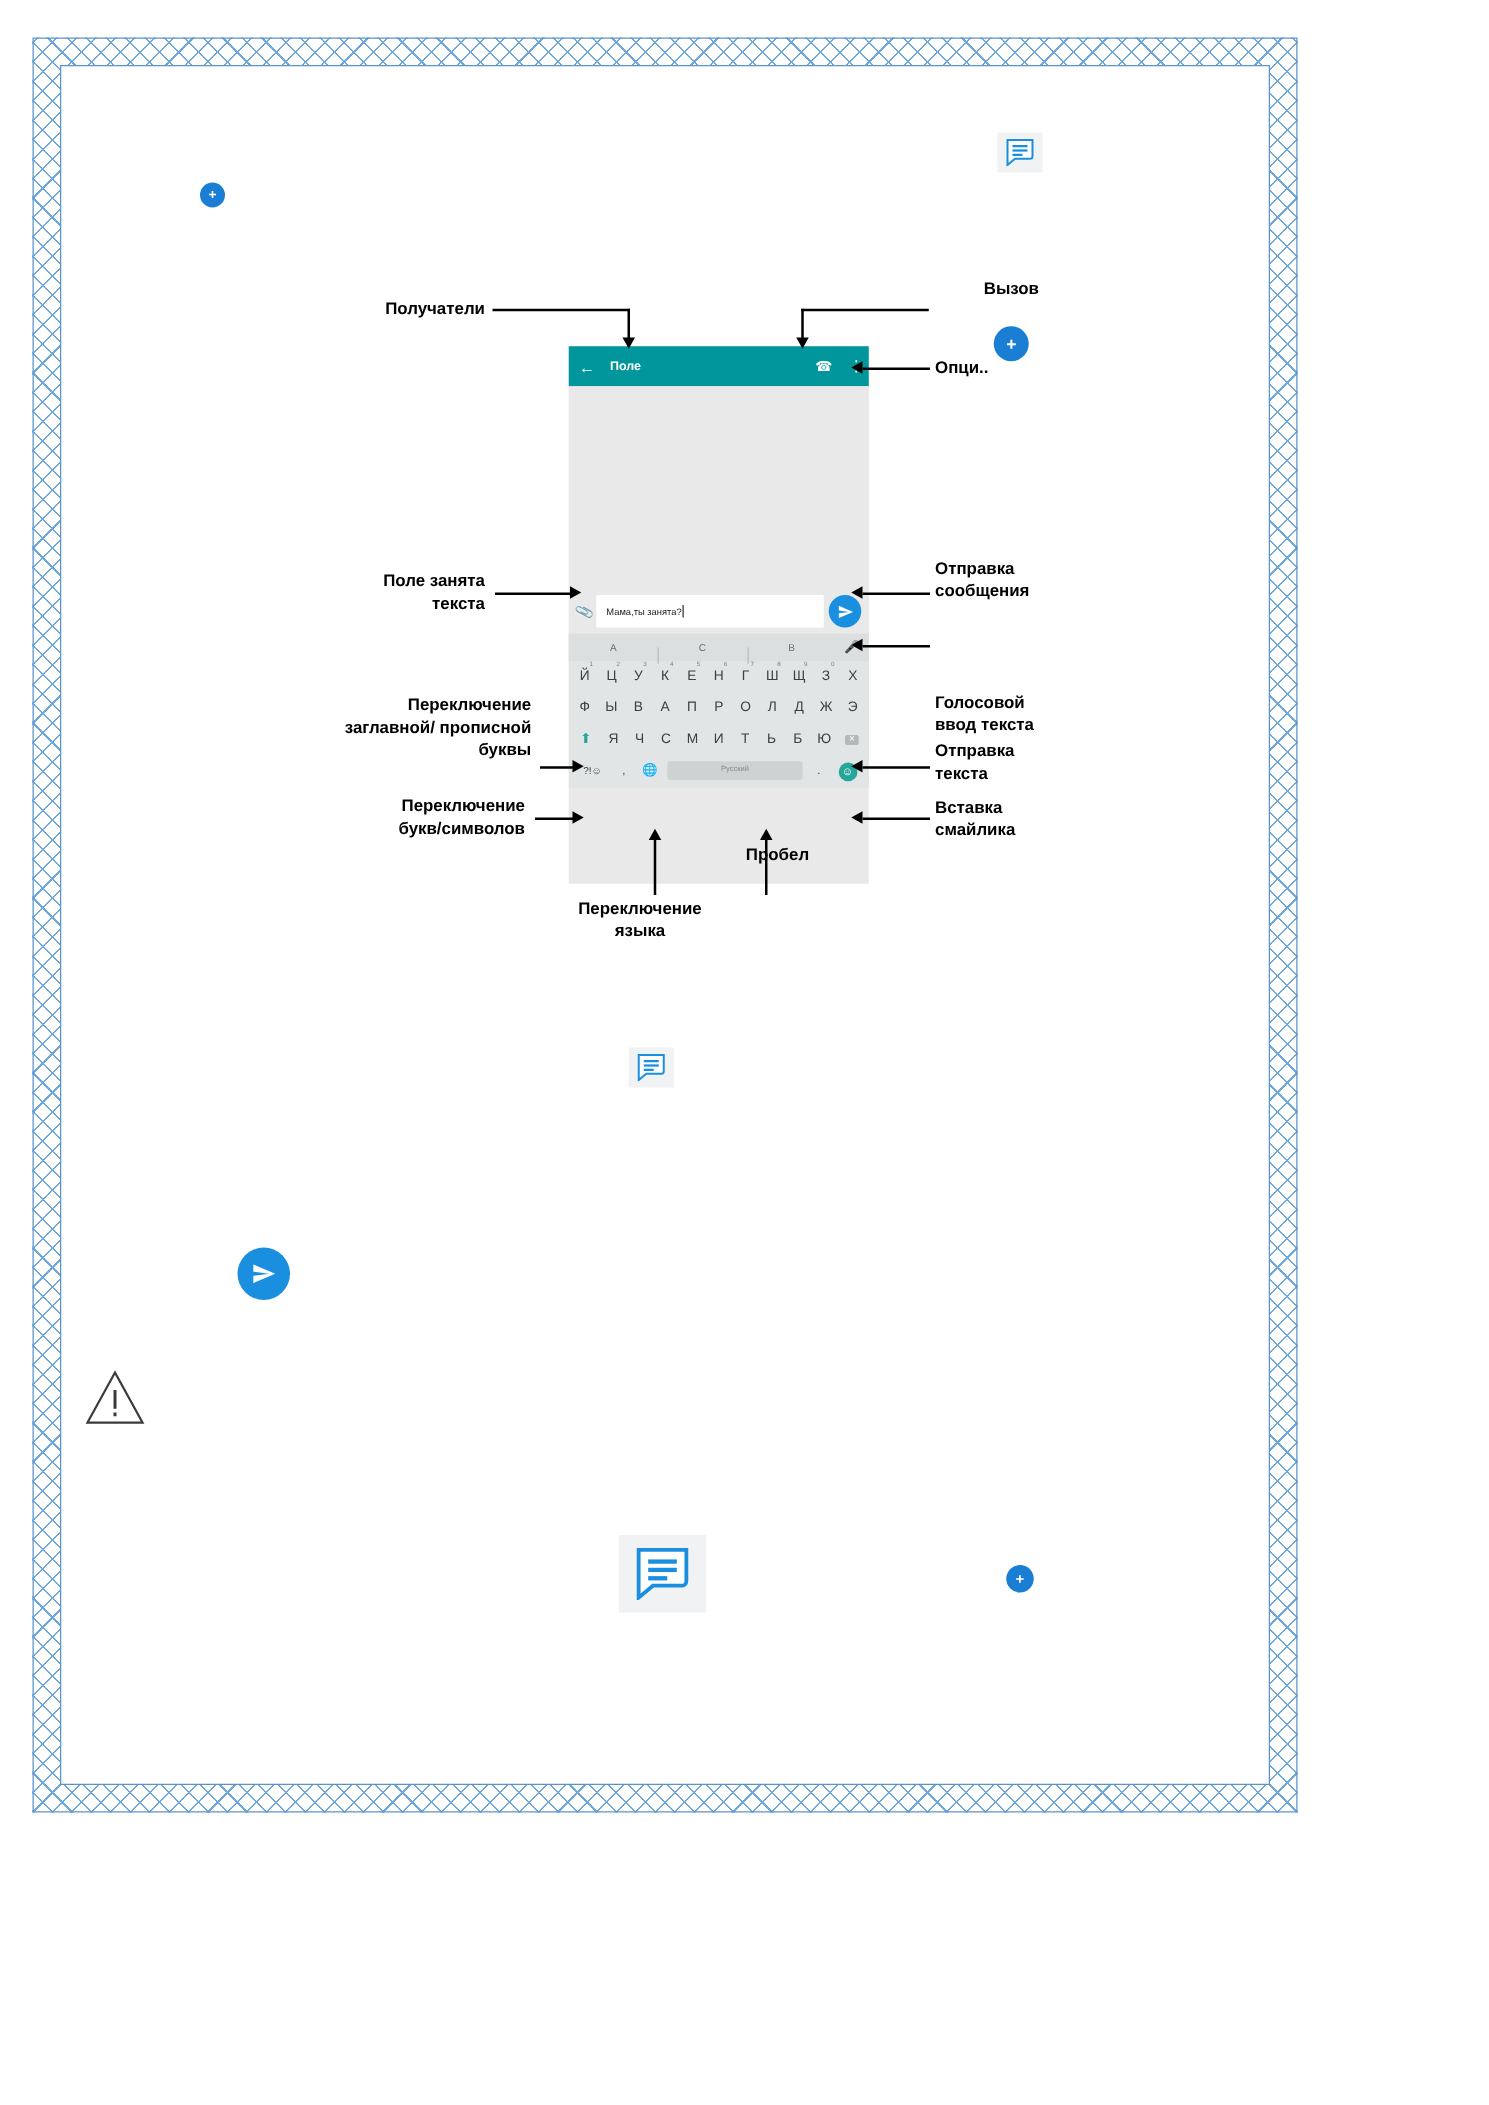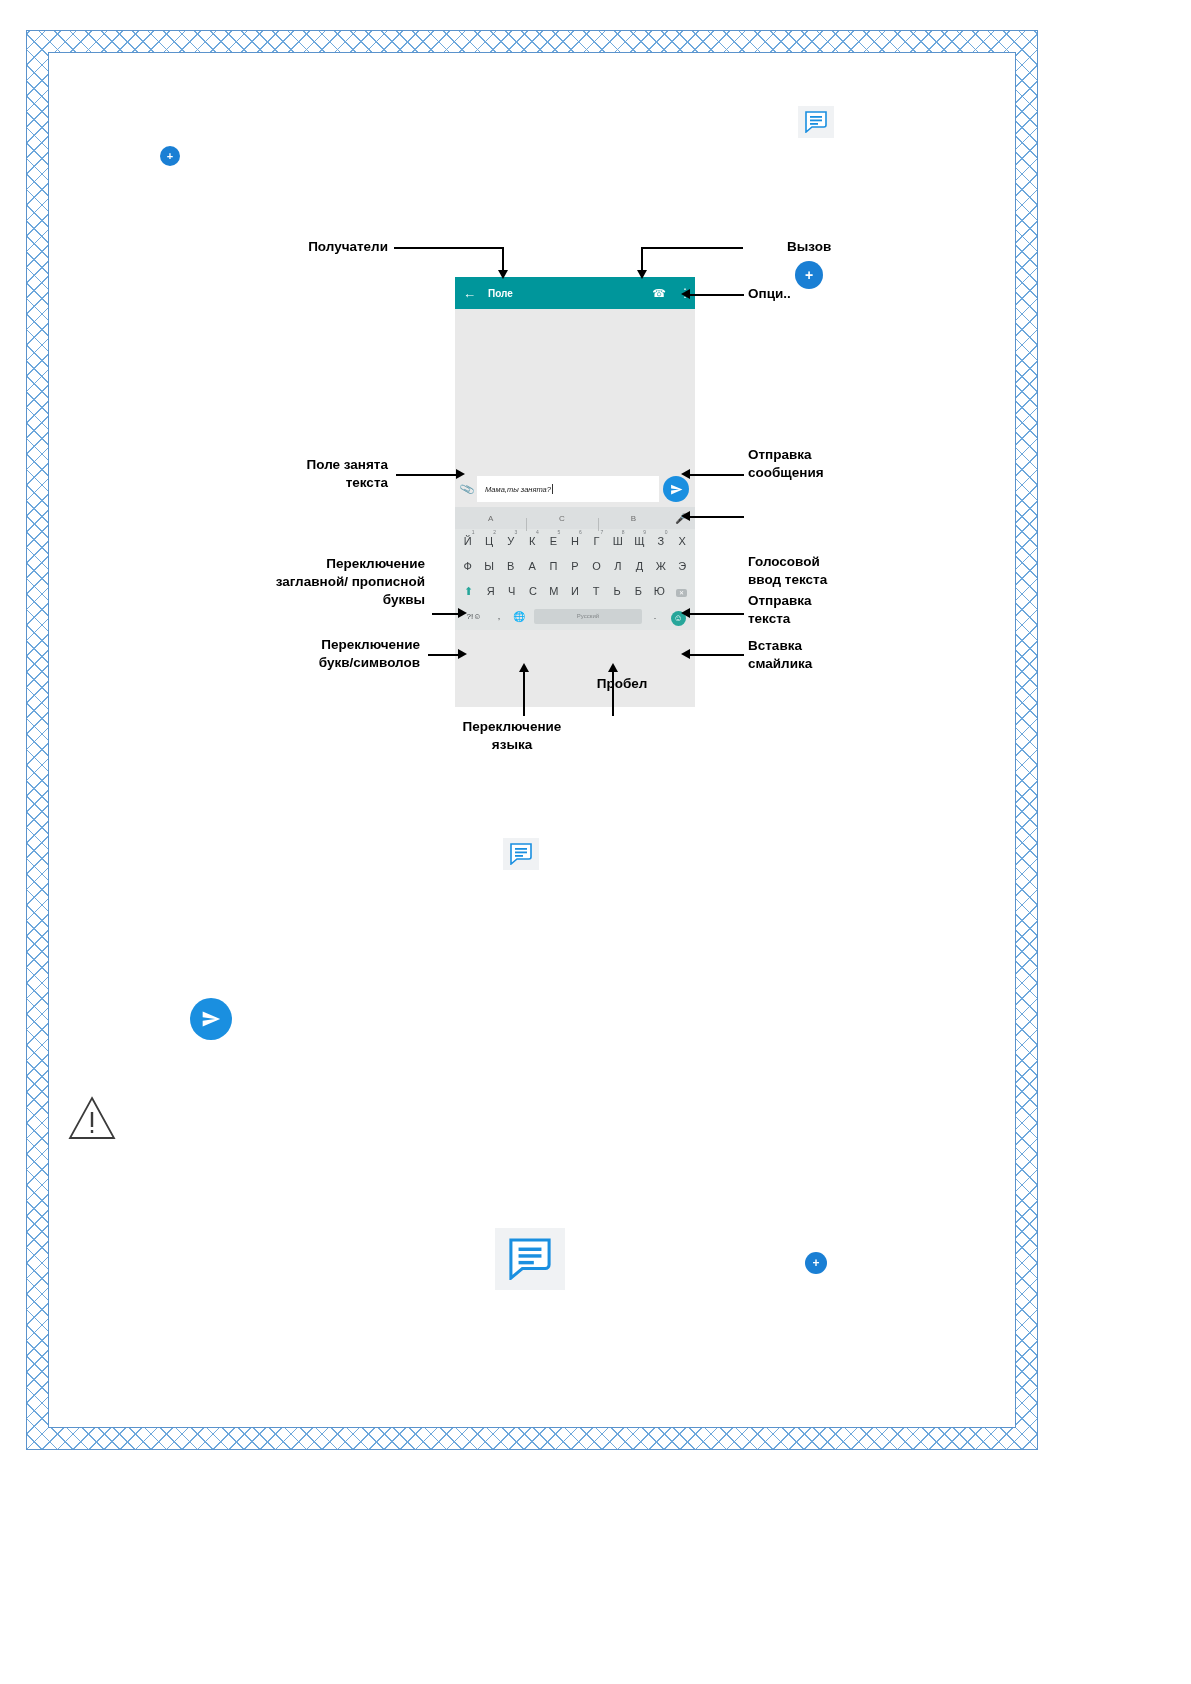--- a/index.html
+++ b/index.html
@@ -130,21 +130,20 @@
   .textfield {
     flex: 1;
     height: 26px;
     background: #ffffff;
     display: flex;
     align-items: center;
     padding-left: 8px;
     box-sizing: border-box;
     font-size: 7.5px;
     color: #222;
-    font-style: italic;
   }
   .caret {
     display: inline-block;
     width: 1px;
     height: 10px;
     background: #333;
     margin-left: 1px;
   }
   .sendbtn {
     width: 26px;
@@ -467,21 +466,21 @@
       </div>
 
     </div>
   </div>
 
   <div class="label r" style="left:220px; top:238px; width:168px;">Получатели</div>
   <div class="leader leader-h" style="left:394px; top:247px; width:110px;"></div>
   <div class="leader leader-v" style="left:502px; top:247px; height:25px;"></div>
   <div class="arrow arrow-down" style="left:498px; top:270px;"></div>
 
-  <div class="label l" style="left:748px; top:238px; width:120px;padding-left:39px;">Вызов</div>
+  <div class="label l" style="left:748px; top:222px; width:120px;padding-left:39px;">Вызов</div>
   <div class="leader leader-h" style="left:641px; top:247px; width:102px;"></div>
   <div class="leader leader-v" style="left:641px; top:247px; height:25px;"></div>
   <div class="arrow arrow-down" style="left:637px; top:270px;"></div>
 
   <div class="label l" style="left:748px; top:285px; width:120px;">Опци..</div>
   <div class="leader leader-h" style="left:690px; top:294px; width:54px;"></div>
   <div class="arrow arrow-left" style="left:681px; top:289px;"></div>
 
   <div class="label r" style="left:230px; top:456px; width:158px;">Поле занята
 текста</div>

